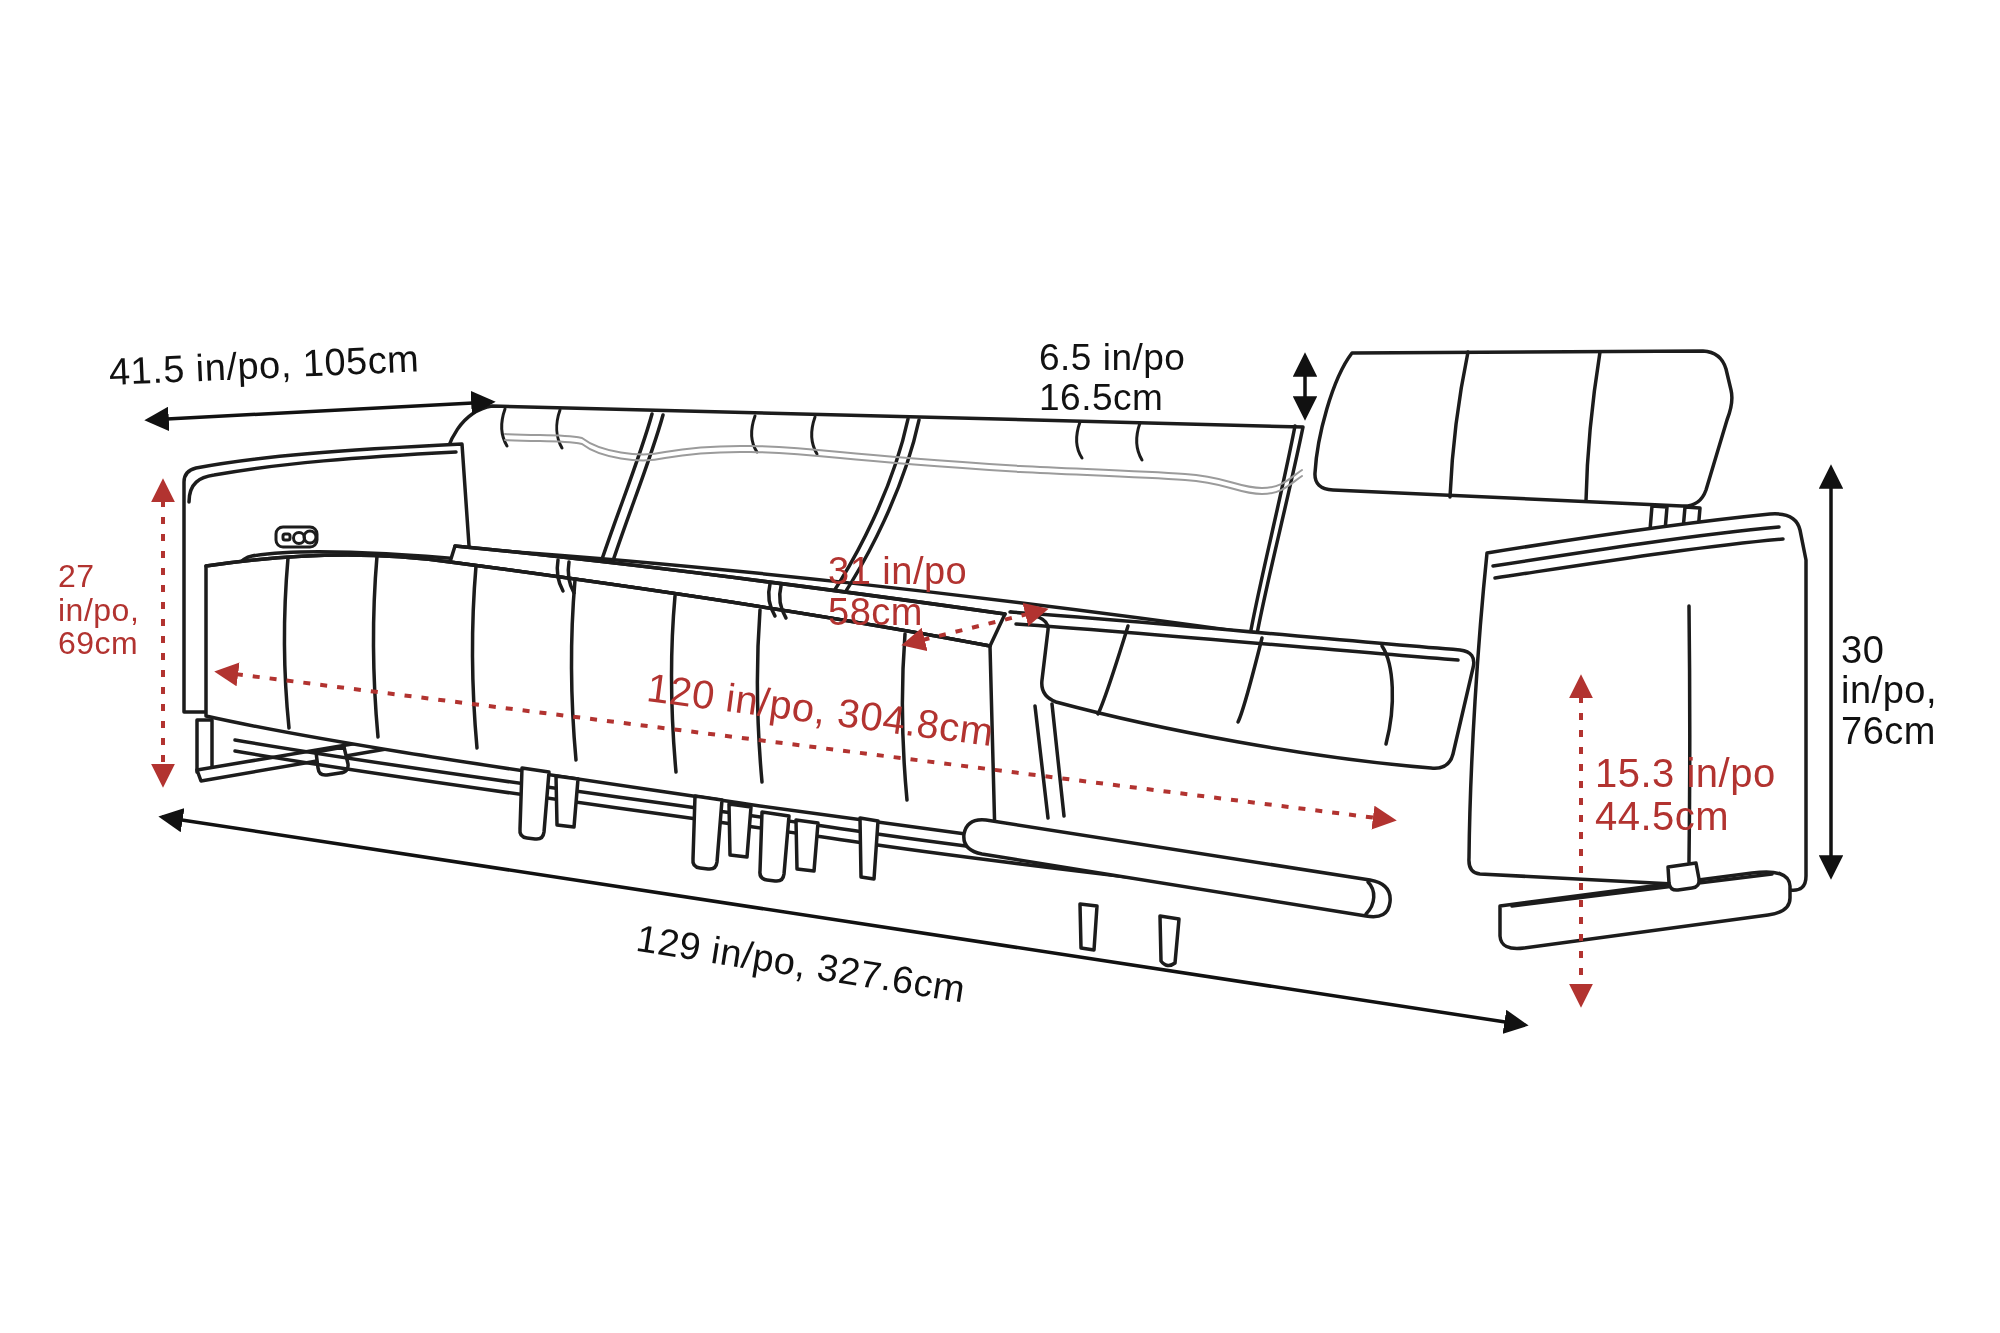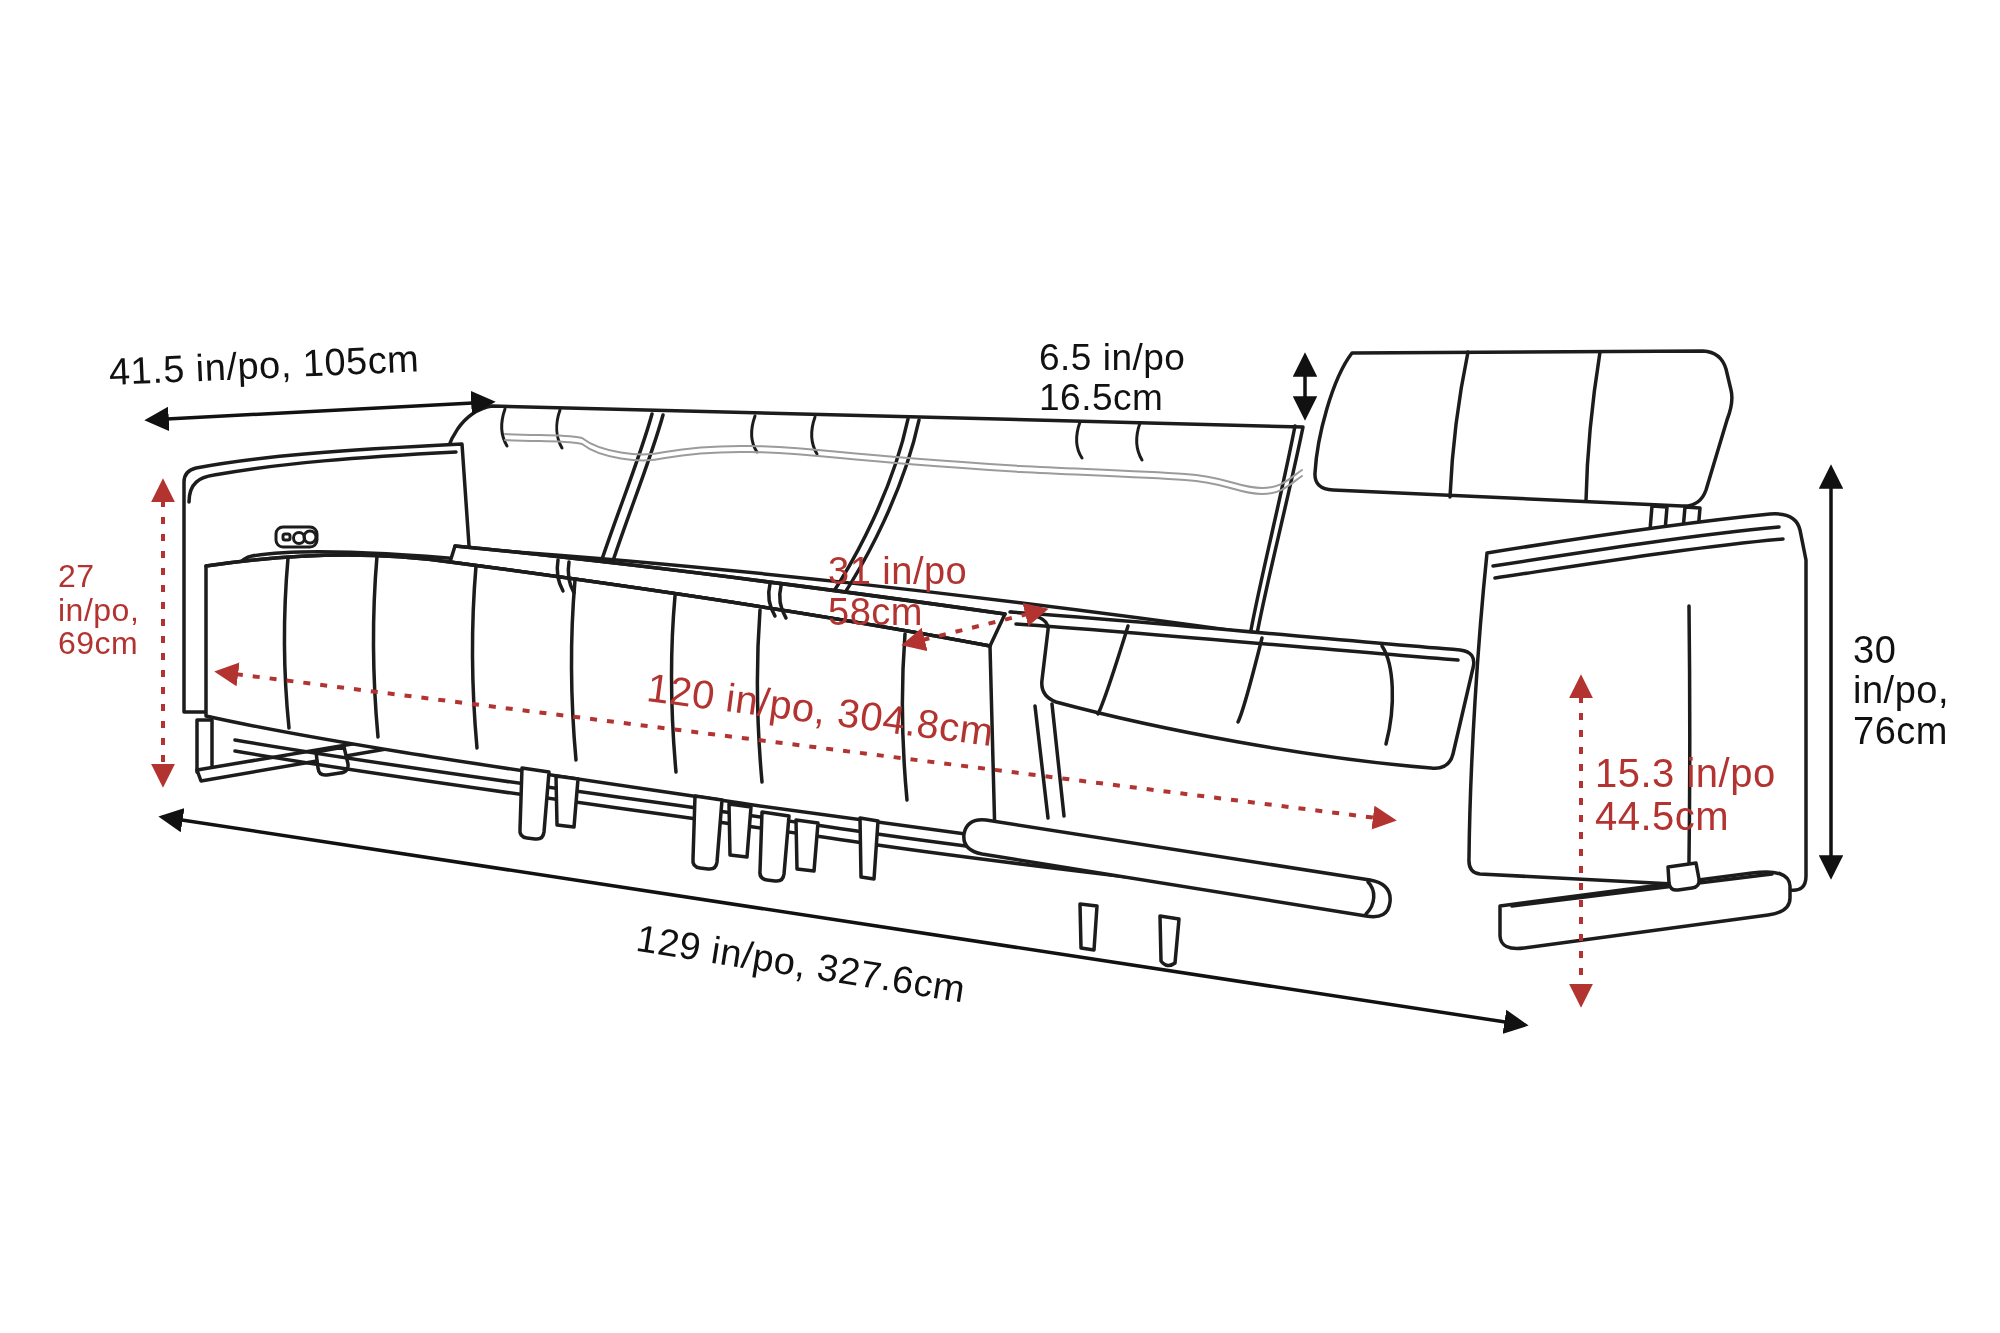--- a/index.html
+++ b/index.html
@@ -172,19 +172,19 @@
 69cm</div>
 
   <div class="dim red" style="left:828px;top:551px;font-size:38px;">31 in/po
 58cm</div>
 
   <div class="dim red r-75" style="left:650px;top:666px;font-size:40px;width:560px;">120 in/po, 304.8cm</div>
 
   <div class="dim red" style="left:1595px;top:752px;font-size:40px;">15.3 in/po
 44.5cm</div>
 
-  <div class="dim" style="left:1841px;top:630px;font-size:38px;line-height:1.06;margin-left:12px;">30
+  <div class="dim" style="left:1841px;top:630px;font-size:38px;line-height:1.06;">30
 in/po,
 76cm</div>
 
   <div class="dim r-9" style="left:640px;top:918px;font-size:38px;">129 in/po, 327.6cm</div>
 
 </div>
 
 </body></html>

